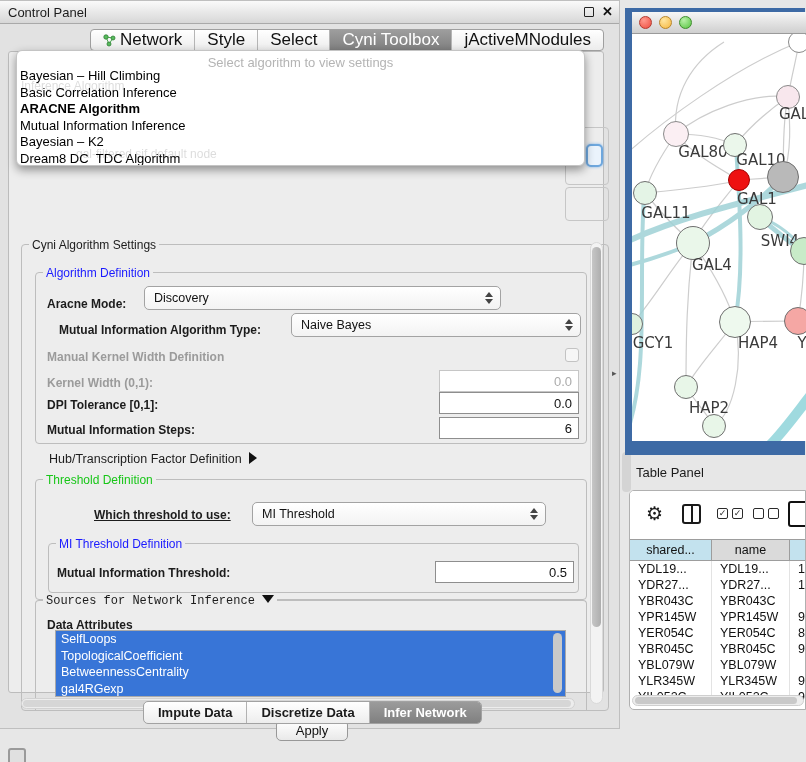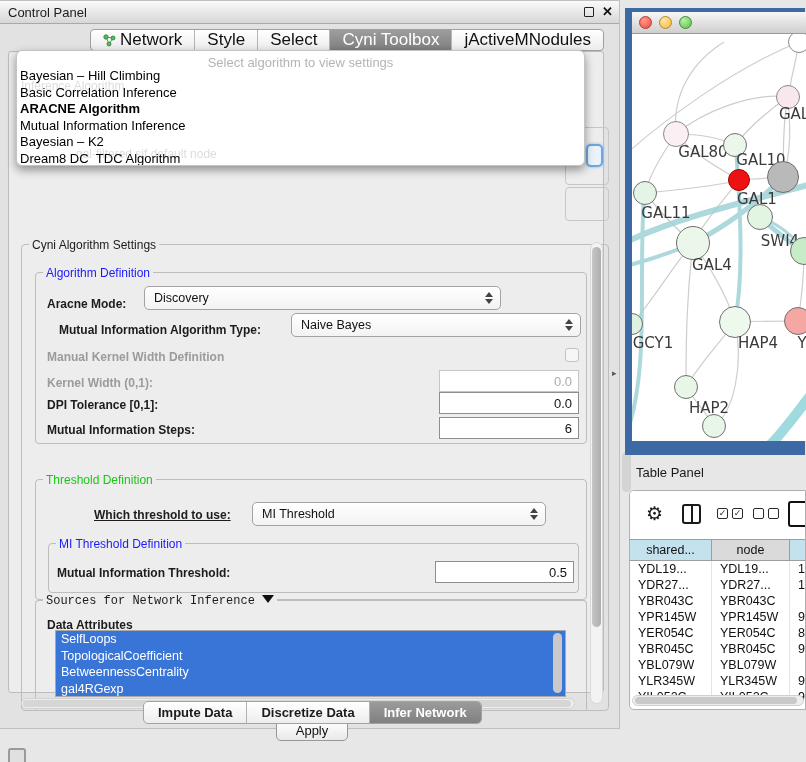--- a/index.html
+++ b/index.html
@@ -234,20 +234,23 @@
     <span class="form-label" style="left:38px; top:346px;">DPI Tolerance [0,1]:</span>
     <div class="field" style="left:430px; top:340px; width:140px;">
       <span>0.0</span>
     </div>
 
     <span class="form-label" style="left:38px; top:371px;">Mutual Information Steps:</span>
     <div class="field" style="left:430px; top:365px; width:140px;">
       <span>6</span>
     </div>
 
+    <span class="form-label" style="left:40px; top:400px; font-weight:normal; font-size:12.5px;">
+      <span>Hub/Transcription Factor Definition</span>&nbsp;&nbsp;<span class="arrow-right"></span>
+    </span>
 
     <div class="groupbox" style="left:26px; top:427px; width:552px; height:121px;"></div>
     <span class="group-title gt-green" style="left:34px; top:421px;">Threshold Definition</span>
 
     <span class="form-label" style="left:85px; top:456px;text-decoration:underline;">Which threshold to use:</span>
     <div class="combo" style="left:243px; top:450px; width:294px;">
       <span class="combo-text">MI Threshold</span>
       <span class="stepper">
           <i class="tri-up"></i>
           <i class="tri-dn"></i>
@@ -394,21 +397,21 @@
     </span>
     <span class="cb-pair" style="left:123px;">
       <span class="cb"></span>
         <span class="cb"></span>
     </span>
     <span class="page-icon"></span>
   </div>
   <div class="tp-table" id="tpTable">
       <div class="tp-hrow">
         <div class="tp-hcell" style="width: 82px; background: rgb(195, 226, 238);">shared...</div>
-        <div class="tp-hcell" style="width: 78px; background: rgb(218, 218, 218);">node</div>
+        <div class="tp-hcell" style="width: 78px; background: rgb(218, 218, 218);">name</div>
         <div class="tp-hcell" style="width: 70px; background: rgb(195, 226, 238);">A</div>
       </div>
       <div class="tp-row">
         <div class="tp-cell" style="width: 82px;">YDL19...</div>
         <div class="tp-cell" style="width: 78px;">YDL19...</div>
         <div class="tp-cell" style="width: 70px;">13</div>
       </div>
       <div class="tp-row">
         <div class="tp-cell" style="width: 82px;">YDR27...</div>
         <div class="tp-cell" style="width: 78px;">YDR27...</div>

